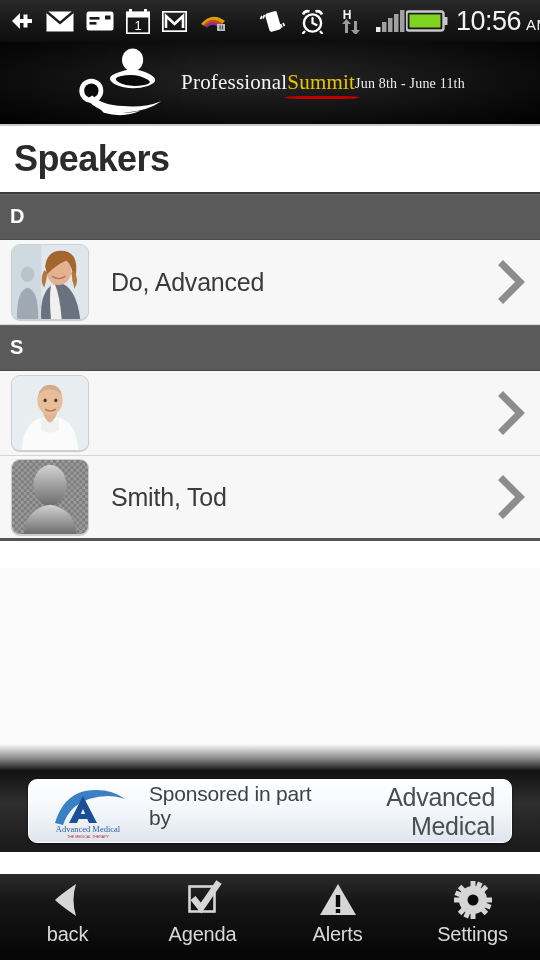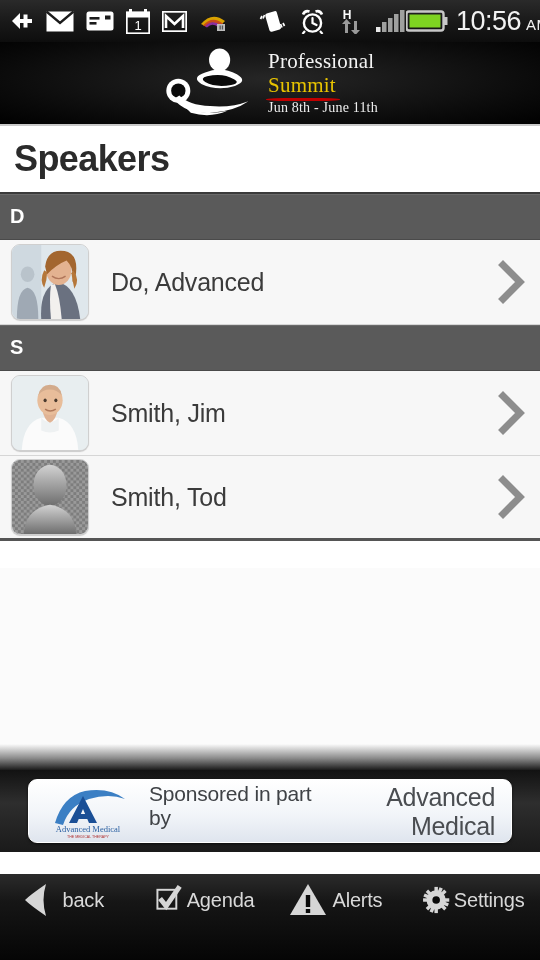--- a/index.html
+++ b/index.html
@@ -29,21 +29,21 @@
 
   
   .banner {
     position:relative; height:84px; width:100%;
     background:radial-gradient(ellipse at 50% 45%, #262626 0%, #0a0a0a 72%, #000 100%);
     display:flex; align-items:center; justify-content:center; gap:10px;
     border-bottom:2px solid #c9c9c9;
     overflow:hidden;
   }
   .banner-logo { width:96px; height:72px; flex:0 0 auto; }
-  .banner-text { display:flex; flex-direction:column; align-items:flex-start; }
+  .banner-text { display:flex; flex-direction:row; align-items:flex-start; }
   .bt-line1 {
     font-family:"Liberation Serif", serif; color:#f4f4f4;
     font-size:21px; line-height:1.12; letter-spacing:0.2px;
   }
   .bt-line2 {
     font-family:"Liberation Serif", serif; color:#f4f4f4;
     font-size:21px; line-height:1.12; letter-spacing:0.2px;
     display:flex; align-items:baseline; gap:6px;
   }
   .summit { color:#e8c400; position:relative; }
@@ -124,21 +124,21 @@
   }
 
   
   .navbar {
     position:absolute; left:0; right:0; bottom:0; height:86px;
     background:linear-gradient(180deg,#2b2b2b 0%,#161616 32%,#050505 100%);
     display:flex; align-items:flex-start; justify-content:space-around;
     padding-top:6px;
   }
   .navitem {
-    width:104px; display:flex; flex-direction:row; align-items:center; gap:3px;
+    width:104px; display:flex; flex-direction:column; align-items:center; gap:3px;
     cursor:pointer;
   }
   .navicon { width:44px; height:40px; display:block; }
   .navlabel { color:#d9d9d9; font-size:20px; letter-spacing:-0.2px; }
 </style>
 </head>
 <body>
 
 <div class="phone">
 
@@ -291,21 +291,20 @@
           <path d="M10 76 Q12 48 30 43 L48 43 Q66 48 68 76 Z" fill="#fbfbfb"></path>
           <path d="M30 43 Q39 52 48 43 L48 56 Q39 60 30 56 Z" fill="#eef1f2"></path>
           <path d="M31 34 Q33 46 39 48 Q45 46 47 34 Z" fill="#e0b394"></path>
           <ellipse cx="39" cy="25" rx="13" ry="15" fill="#e8bd9a"></ellipse>
           <path d="M27 20 Q29 9 39 9 Q50 9 51 20 Q46 14 39 14 Q31 14 27 20 Z" fill="#d3ab8c"></path>
           <ellipse cx="34" cy="25" rx="1.6" ry="1.9" fill="#4a3a2e"></ellipse>
           <ellipse cx="45" cy="25" rx="1.6" ry="1.9" fill="#4a3a2e"></ellipse>
           <path d="M34 34 Q39 38 45 34" fill="none" stroke="#b07a5c" stroke-width="1.6"></path>
         </svg>
       </div>
-      <div class="row-label">Smith, Jim</div>
       <svg class="chevron" viewBox="0 0 34 48">
         <path d="M9 7 L26 24 L9 41" fill="none" stroke="#8d8d8d" stroke-width="7" stroke-linecap="square" stroke-linejoin="miter"></path>
       </svg>
     </div>
 
     <div class="row last">
       <div class="thumb">
         <svg viewBox="0 0 78 76" preserveAspectRatio="xMidYMid slice">
           <defs>
             <pattern id="chk" width="6" height="6" patternUnits="userSpaceOnUse">

